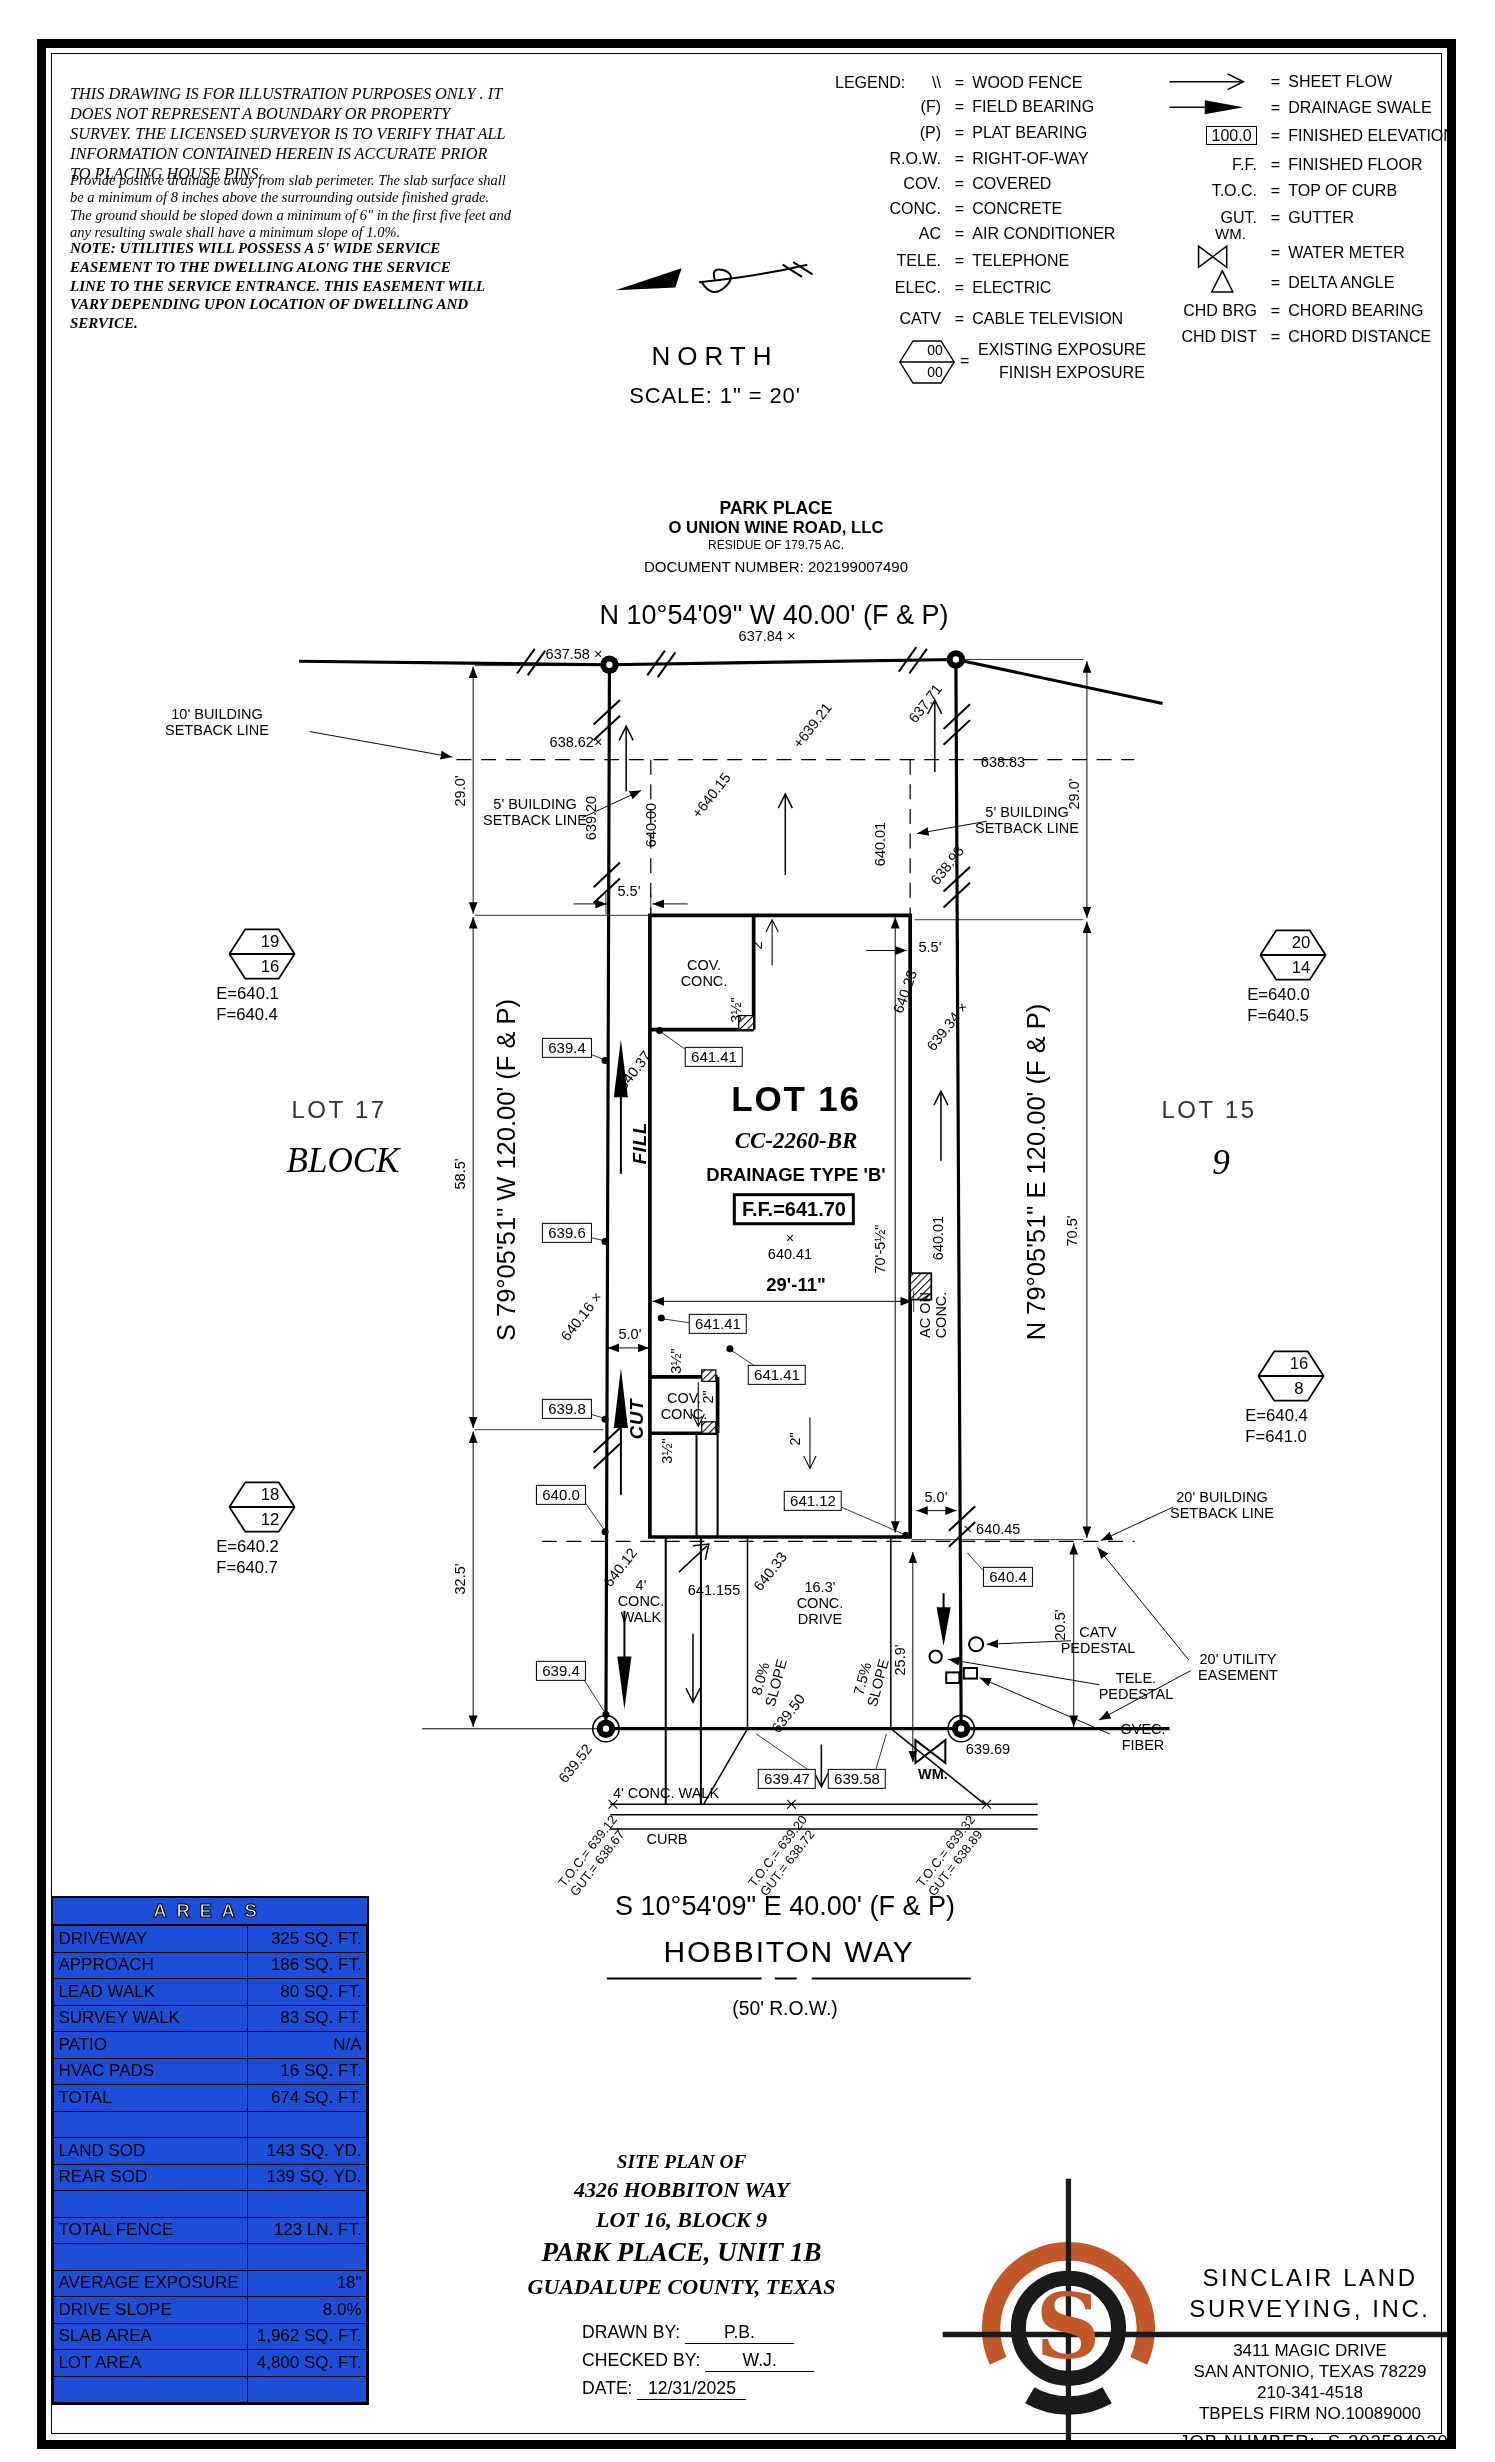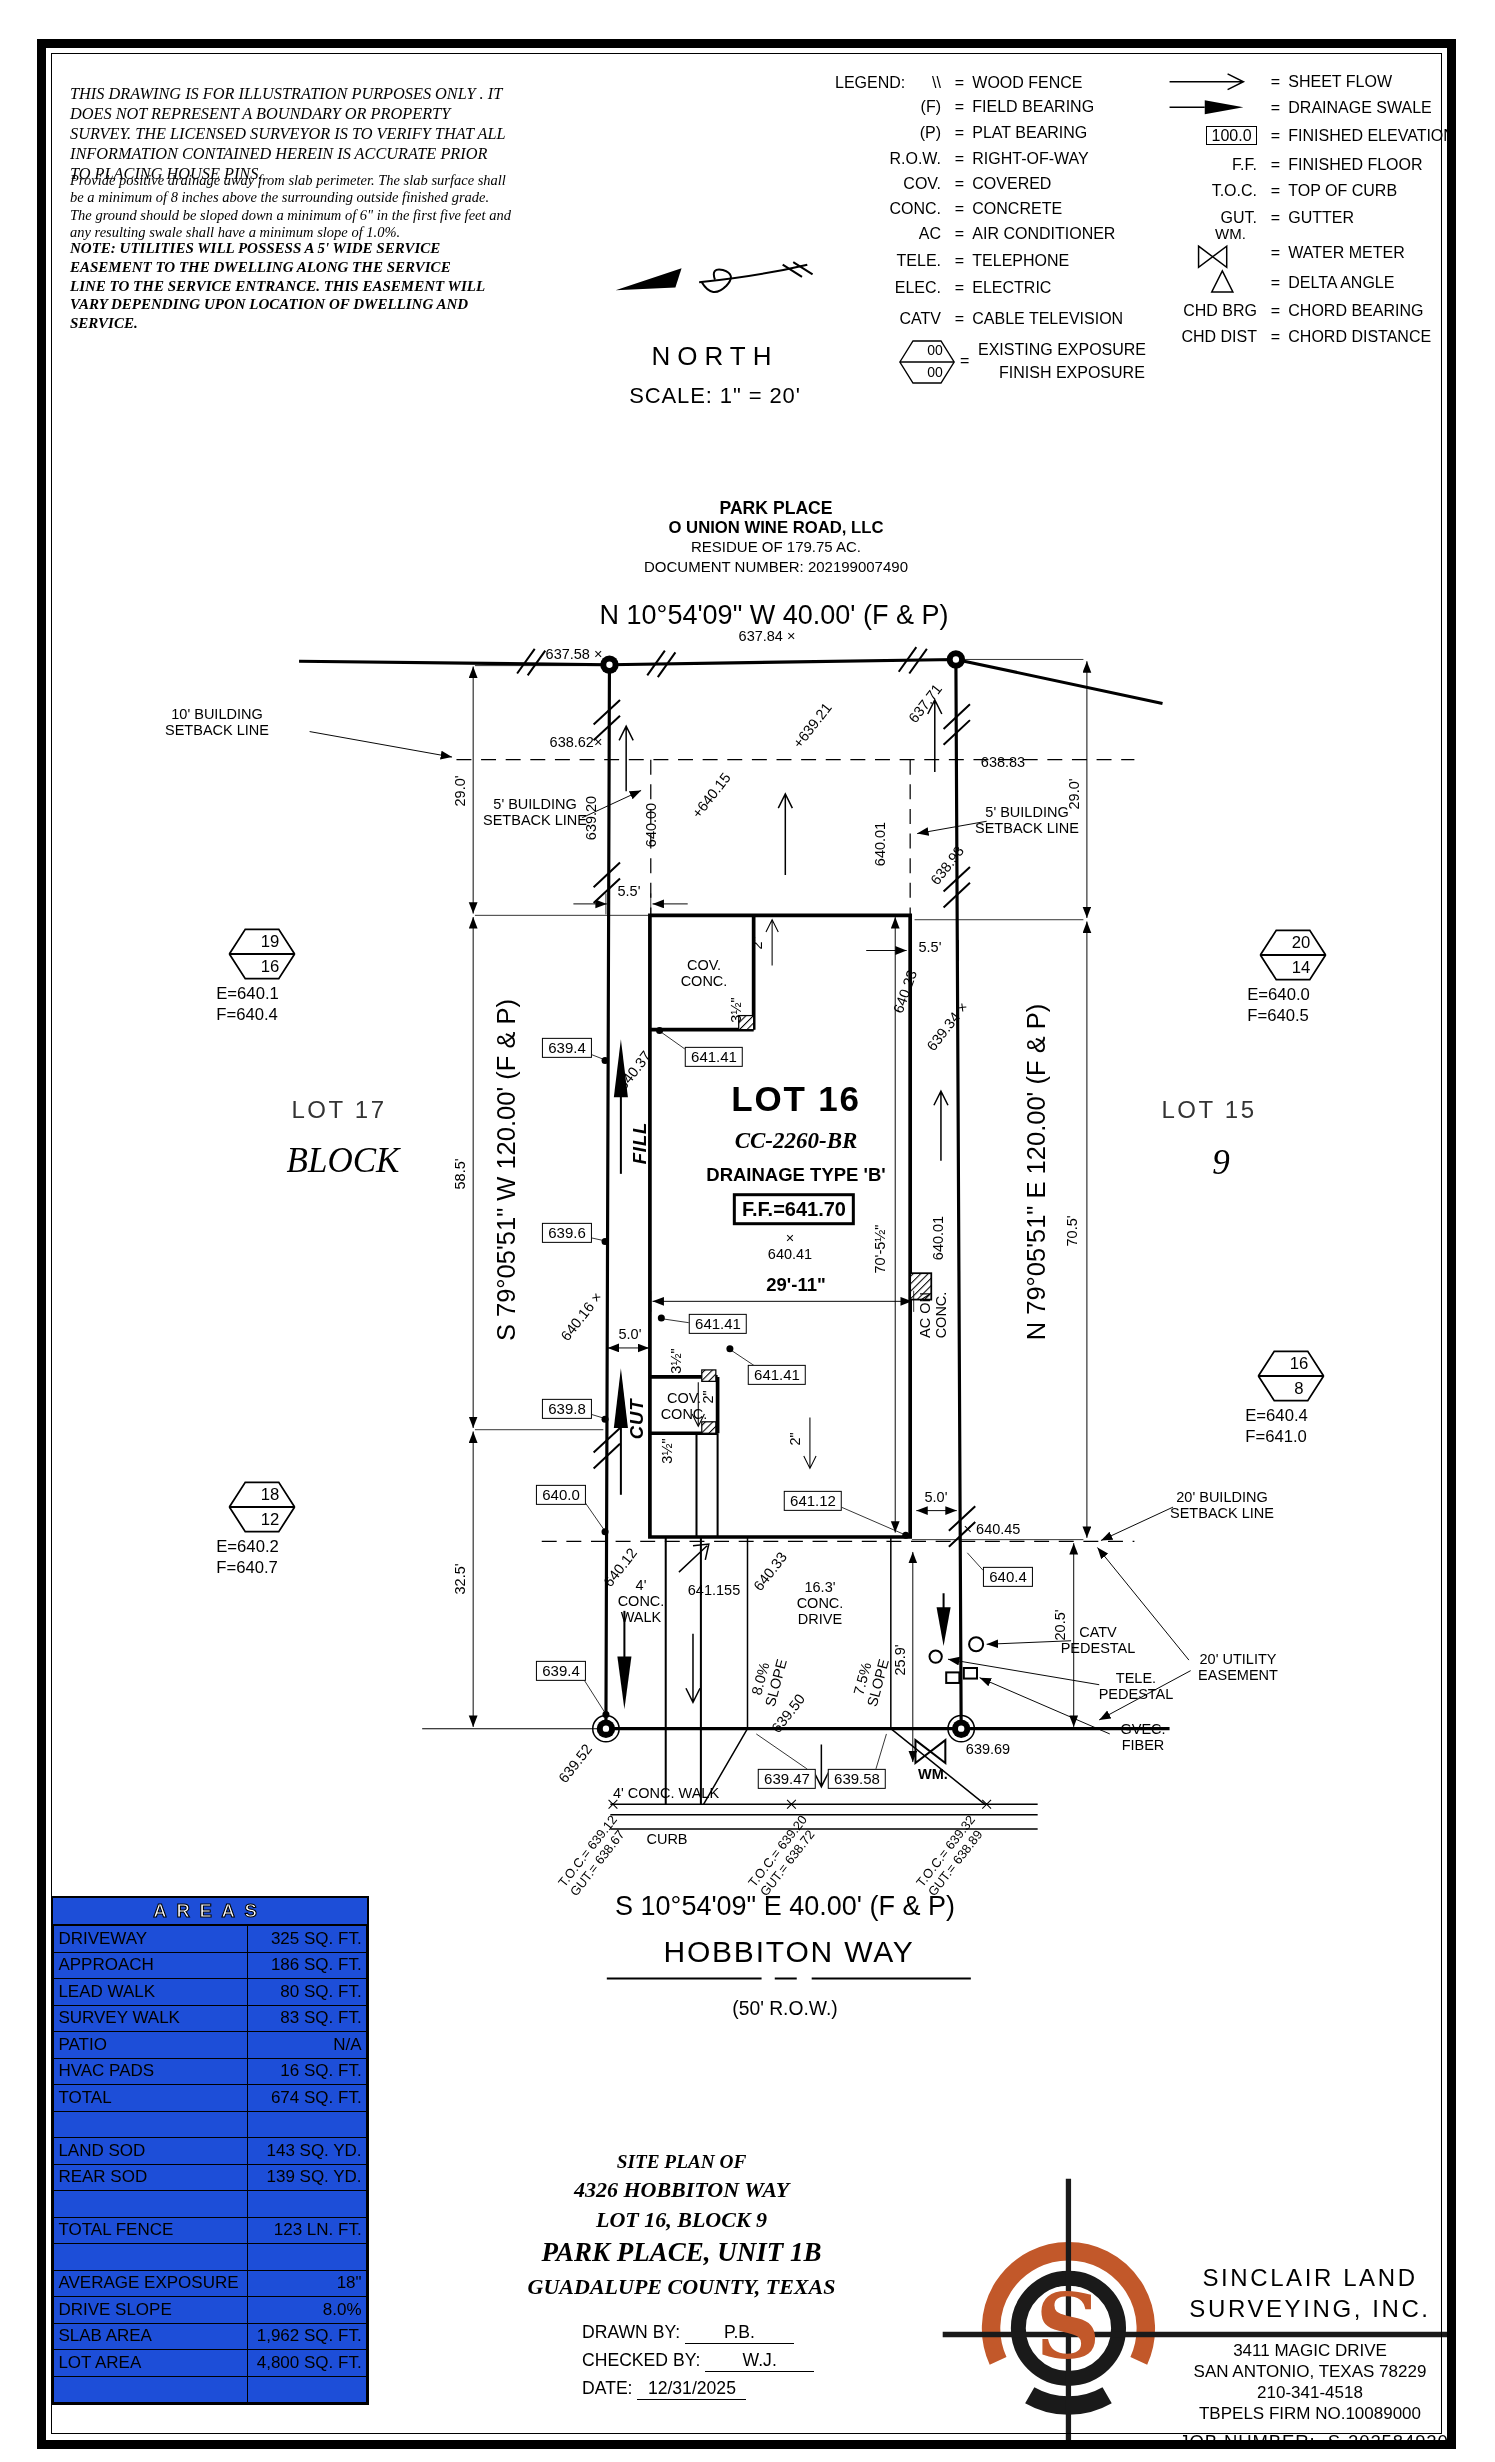--- a/index.html
+++ b/index.html
@@ -251,21 +251,21 @@
 
   <div class="abs disc1">THIS DRAWING IS FOR ILLUSTRATION PURPOSES ONLY . IT DOES NOT REPRESENT A BOUNDARY OR PROPERTY SURVEY. THE LICENSED SURVEYOR IS TO VERIFY THAT ALL INFORMATION CONTAINED HEREIN IS ACCURATE PRIOR TO PLACING HOUSE PINS.</div>
   <div class="abs disc2">Provide positive drainage away from slab perimeter. The slab surface shall be a minimum of 8 inches above the surrounding outside finished grade. The ground should be sloped down a minimum of 6" in the first five feet and any resulting swale shall have a minimum slope of 1.0%.</div>
   <div class="abs note">NOTE: UTILITIES WILL POSSESS A 5' WIDE SERVICE EASEMENT TO THE DWELLING ALONG THE SERVICE LINE TO THE SERVICE ENTRANCE. THIS EASEMENT WILL VARY DEPENDING UPON LOCATION OF DWELLING AND SERVICE.</div>
 
   <div class="hdr north-lbl" style="left:715px;top:341px;">NORTH</div>
   <div class="hdr scale-lbl" style="left:715px;top:383px;">SCALE: 1" = 20'</div>
 
   <div class="hdr" style="left:776px;top:498px;font-size:17.6px;font-weight:bold;">PARK PLACE</div>
   <div class="hdr" style="left:776px;top:518px;font-size:16.7px;font-weight:bold;">O UNION WINE ROAD, LLC</div>
-  <div class="hdr" style="left:776px;top:538px;font-size:15px;">RESIDUE OF 179.75 AC.</div>
+  <div class="hdr" style="left:776px;top:538px;font-size:12px;">RESIDUE OF 179.75 AC.</div>
   <div class="hdr" style="left:776px;top:558px;font-size:15px;">DOCUMENT NUMBER: 202199007490</div>
 
   <div>
     <div class="abs legend-title" style="left:835px;top:74px;">LEGEND:</div>
     <div class="lrow" style="left:846px;top:74px;"><span class="lsym">\\</span><span class="leq"></span><span>WOOD FENCE</span></div>
     <div class="lrow" style="left:846px;top:98px;"><span class="lsym">(F)</span><span class="leq"></span><span>FIELD BEARING</span></div>
     <div class="lrow" style="left:846px;top:124px;"><span class="lsym">(P)</span><span class="leq"></span><span>PLAT BEARING</span></div>
     <div class="lrow" style="left:846px;top:150px;"><span class="lsym">R.O.W.</span><span class="leq"></span><span>RIGHT-OF-WAY</span></div>
     <div class="lrow" style="left:846px;top:175px;"><span class="lsym">COV.</span><span class="leq"></span><span>COVERED</span></div>
     <div class="lrow" style="left:846px;top:200px;"><span class="lsym">CONC.</span><span class="leq"></span><span>CONCRETE</span></div>

